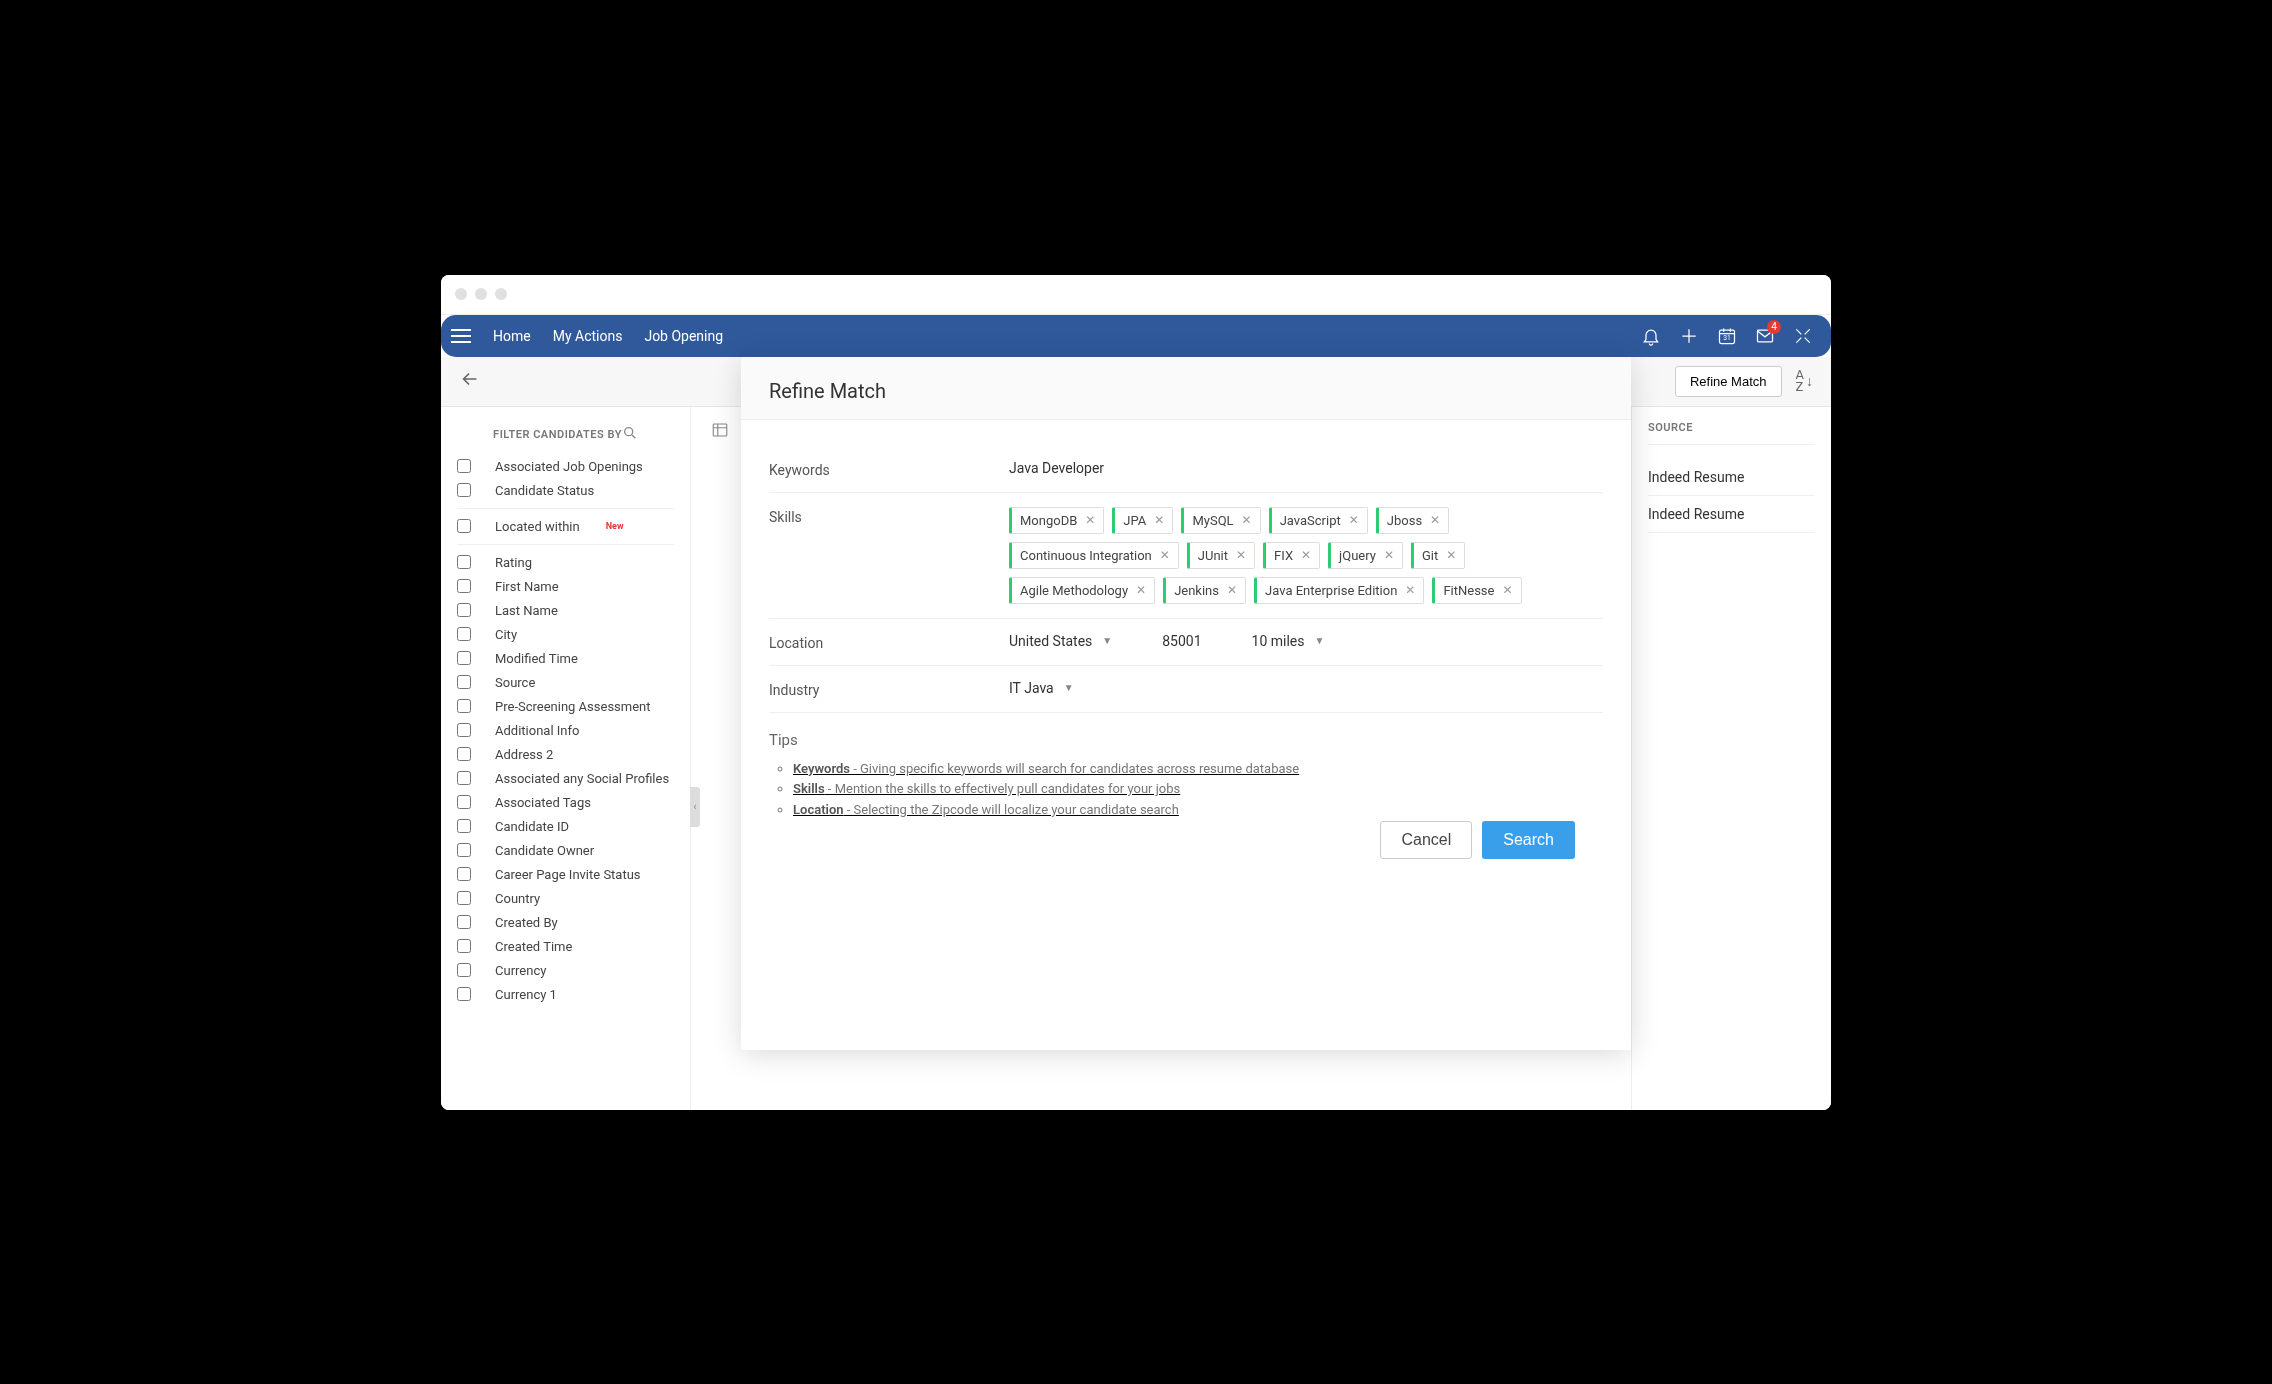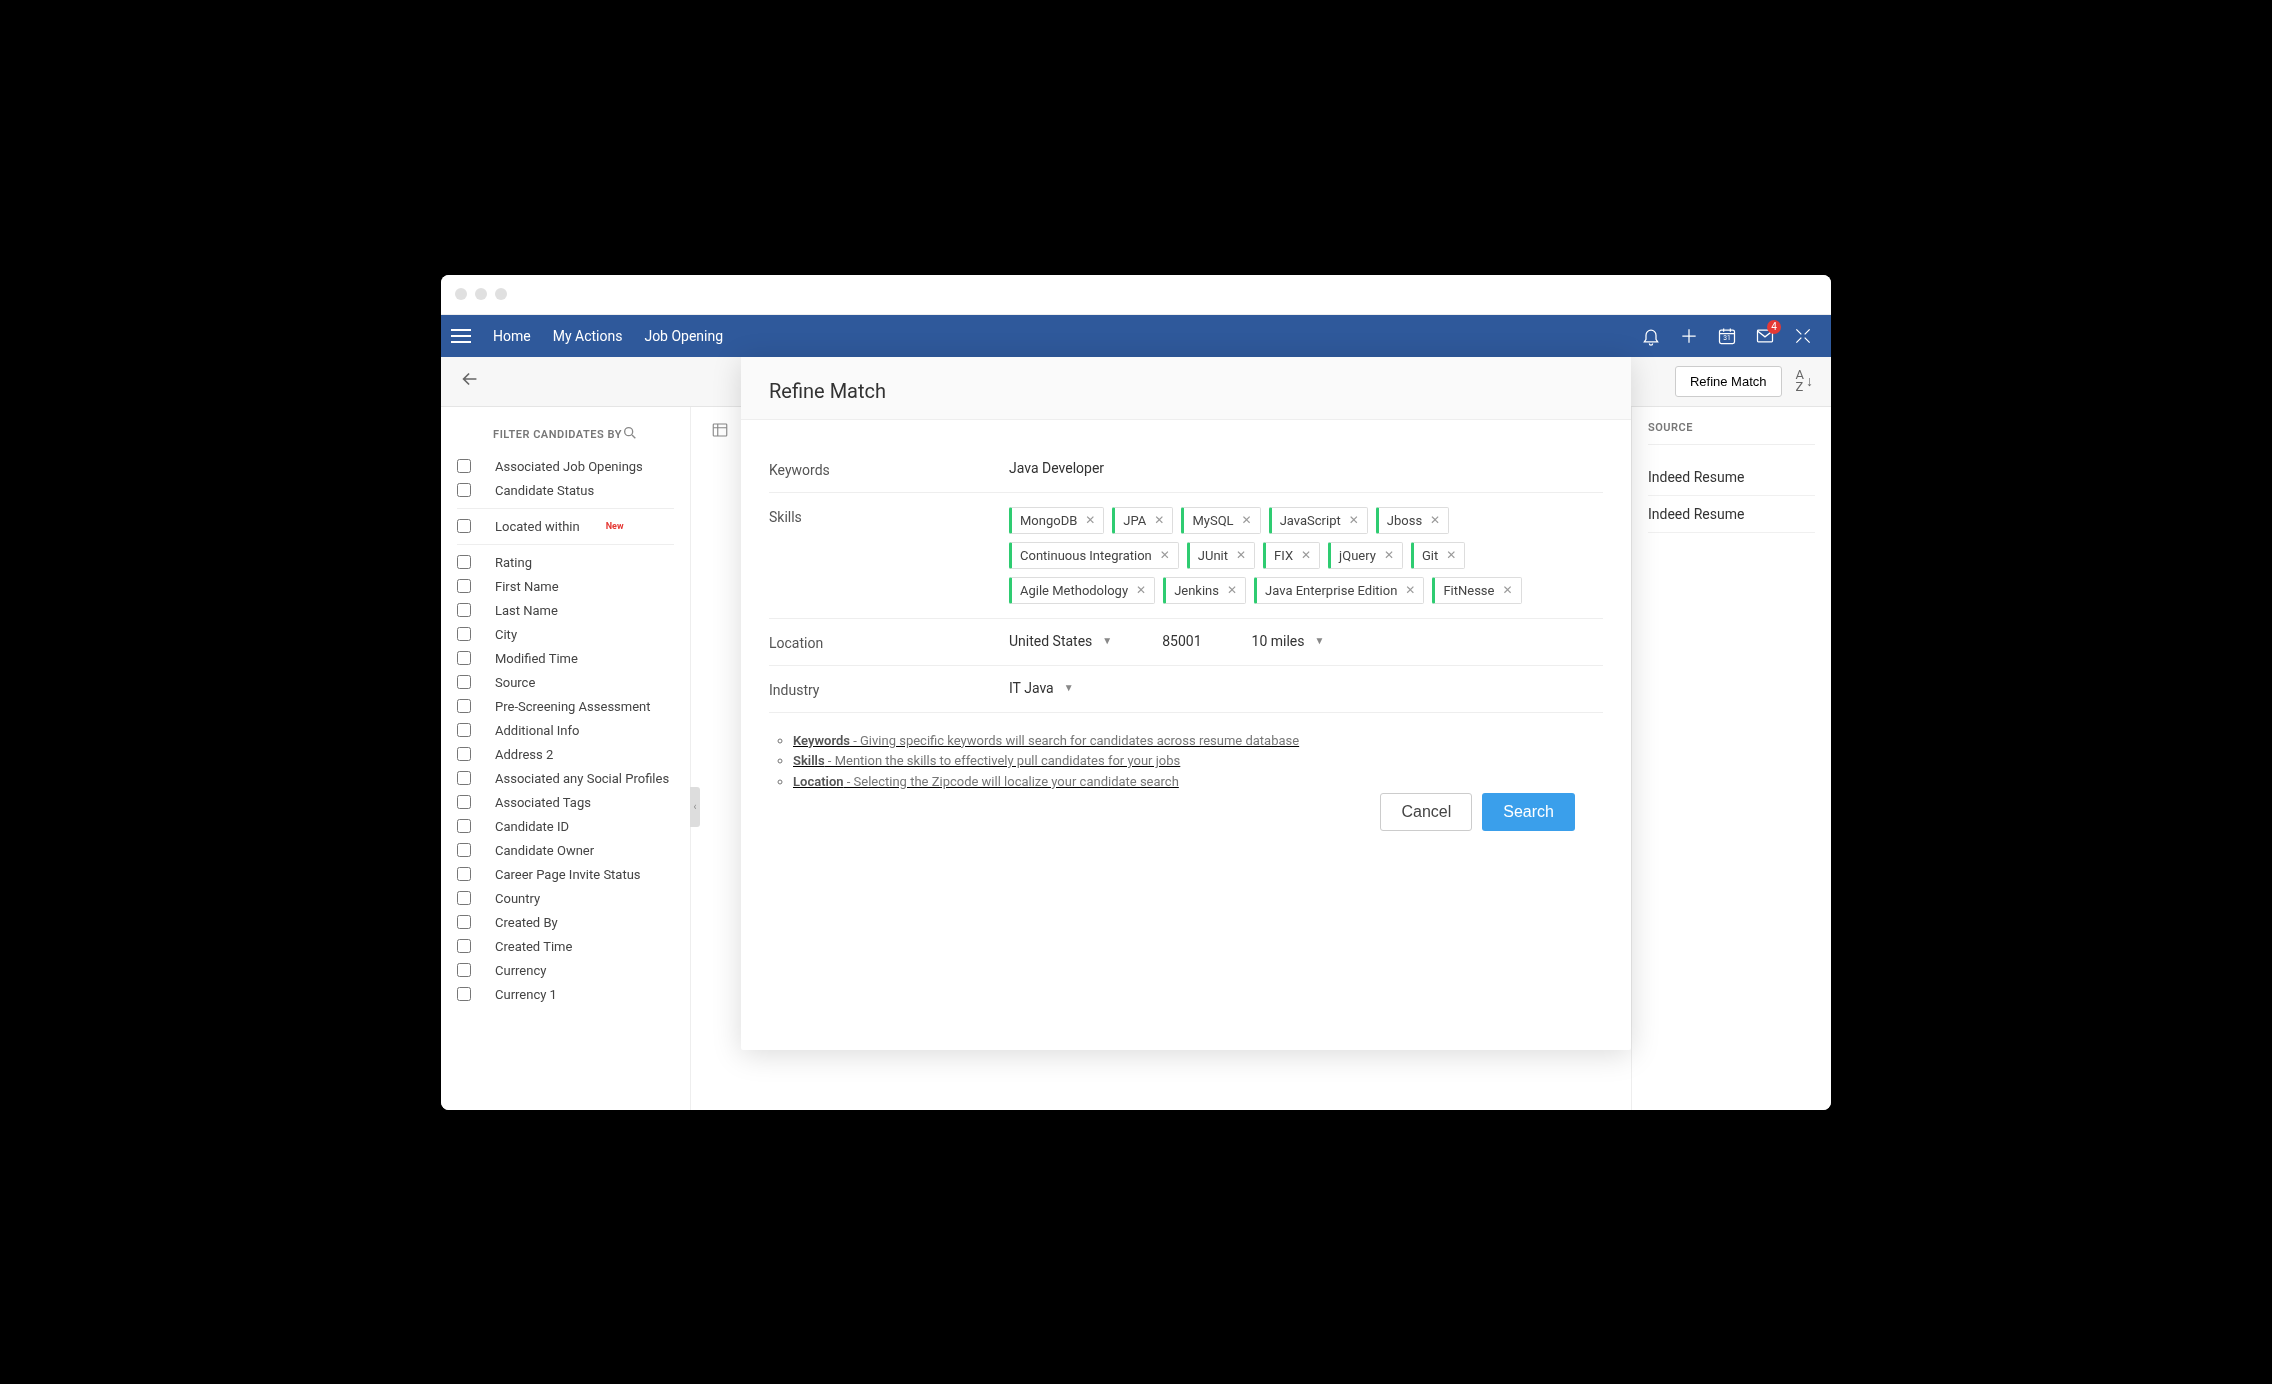--- a/index.html
+++ b/index.html
@@ -1,20 +1,20 @@
 <!DOCTYPE html>
 <html><head>
 <meta charset="utf-8">
 <style>
 * { box-sizing: border-box; margin: 0; padding: 0; }
 body { font-family: -apple-system, BlinkMacSystemFont, "Segoe UI", Roboto, Helvetica, Arial, sans-serif; background: #000; display: flex; justify-content: center; align-items: center; min-height: 100vh; }
 .browser-window { width: 1390px; height: 835px; background: #fff; border-radius: 8px; overflow: hidden; position: relative; display: flex; flex-direction: column; }
 .titlebar { height: 40px; background: #fff; display: flex; align-items: center; padding: 0 14px; gap: 8px; border-bottom: 1px solid #eee; }
 .titlebar .dot { width: 12px; height: 12px; border-radius: 50%; background: #e0e0e0; }
-.navbar { height: 42px; background: #2f599b; display: flex; align-items: center; justify-content: space-between; color: #fff; padding: 0 10px; }
+.navbar { height: 42px; background: #2f599b; display: flex; align-items: center; justify-content: space-between; color: #fff; padding: 0 10px; border-radius: 15px; }
 .navbar-left { display: flex; align-items: center; gap: 22px; }
 .navbar-left .menu-icon { width: 20px; height: 14px; display: flex; flex-direction: column; justify-content: space-between; cursor: pointer; }
 .navbar-left .menu-icon span { display: block; height: 2px; background: #fff; }
 .navbar-left .nav-item { font-size: 14px; cursor: pointer; white-space: nowrap; }
 .navbar-right { display: flex; align-items: center; gap: 18px; padding-right: 8px; }
 .navbar-right .icon { width: 20px; height: 20px; display: flex; align-items: center; justify-content: center; cursor: pointer; position: relative; }
 .navbar-right svg { width: 20px; height: 20px; fill: none; stroke: #fff; stroke-width: 1.5; }
 .badge { position: absolute; top: -6px; right: -6px; background: #e53935; color: #fff; font-size: 10px; min-width: 14px; height: 14px; border-radius: 7px; display: flex; align-items: center; justify-content: center; padding: 0 3px; }
 .toolbar { height: 50px; background: #f7f7f7; border-bottom: 1px solid #e5e5e5; display: flex; align-items: center; justify-content: space-between; padding: 0 18px; }
 .toolbar .back-arrow { cursor: pointer; }
@@ -352,20 +352,21 @@
 
       <div class="form-row">
         <div class="form-label">Industry</div>
         <div class="form-value loc-select">
           <span>IT Java</span>
           <span class="caret">▼</span>
         </div>
       </div>
 
       <div class="tips">
+        <h4>Tips</h4>
         <ul id="tips-list">
             <li><b>Keywords</b> - Giving specific keywords will search for candidates across resume database</li>
             <li><b>Skills</b> - Mention the skills to effectively pull candidates for your jobs</li>
             <li><b>Location</b> - Selecting the Zipcode will localize your candidate search</li>
           </ul>
       </div>
 
       <div class="modal-footer">
         <button class="btn btn-cancel">Cancel</button>
         <button class="btn btn-search">Search</button>

